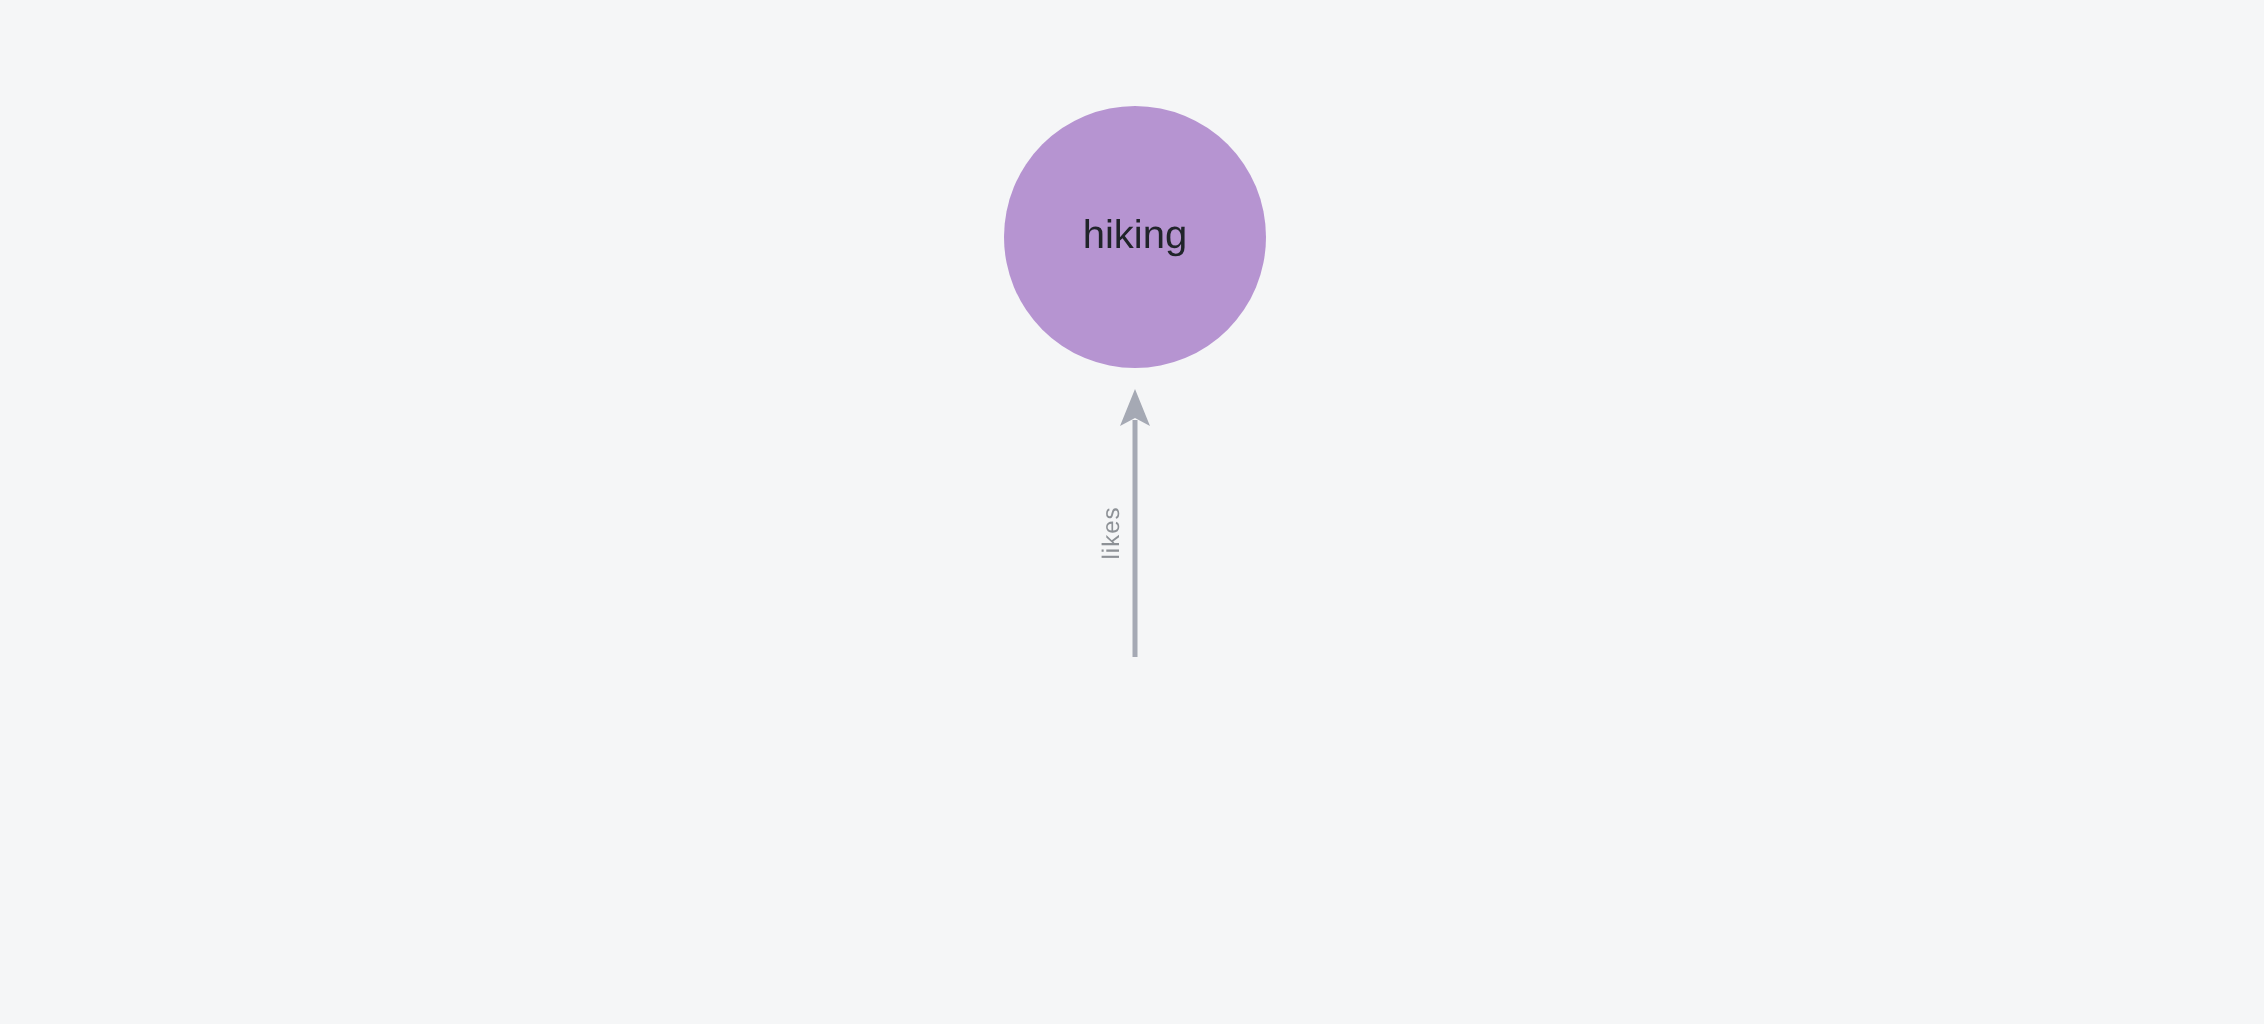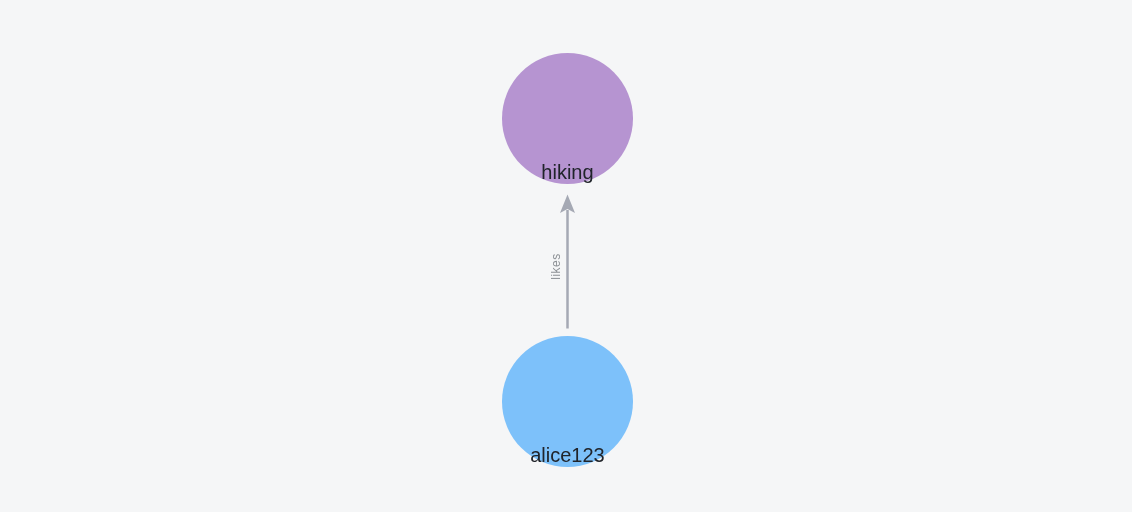--- a/index.html
+++ b/index.html
@@ -45,21 +45,21 @@
     transform: rotate(-90deg);
     user-select: none;
     white-space: nowrap;
   }
   .node {
     position: absolute;
     width: 131px;
     height: 131px;
     border-radius: 50%;
     display: flex;
-    align-items: flex-end;
+    align-items: center;
     justify-content: center;
     user-select: none;
   }
   .node-hiking {
     left: 502px;
     top: 53px;
   }
   .node-alice123 {
     left: 502px;
     top: 336px;
@@ -78,17 +78,14 @@
     <line class="edge-line" x1="567.5" y1="328.5" x2="567.5" y2="210" style="stroke: rgb(165, 169, 180);"></line>
     <polygon class="edge-arrowhead" points="567.5,194.5 560,213 567.5,209 575,213" style="fill: rgb(165, 169, 180);"></polygon>
   </svg>
 
   <div class="edge-label" style="color: rgb(141, 145, 150);">likes</div>
 
   <div class="node node-hiking" style="background-color: rgb(182, 148, 209);">
     <span class="node-label" style="color: rgb(32, 36, 42);">hiking</span>
   </div>
 
-  <div class="node node-alice123" style="background-color: rgb(125, 193, 250);">
-    <span class="node-label" style="color: rgb(32, 36, 42);">alice123</span>
-  </div>
 
 </div>
 
 </body></html>

